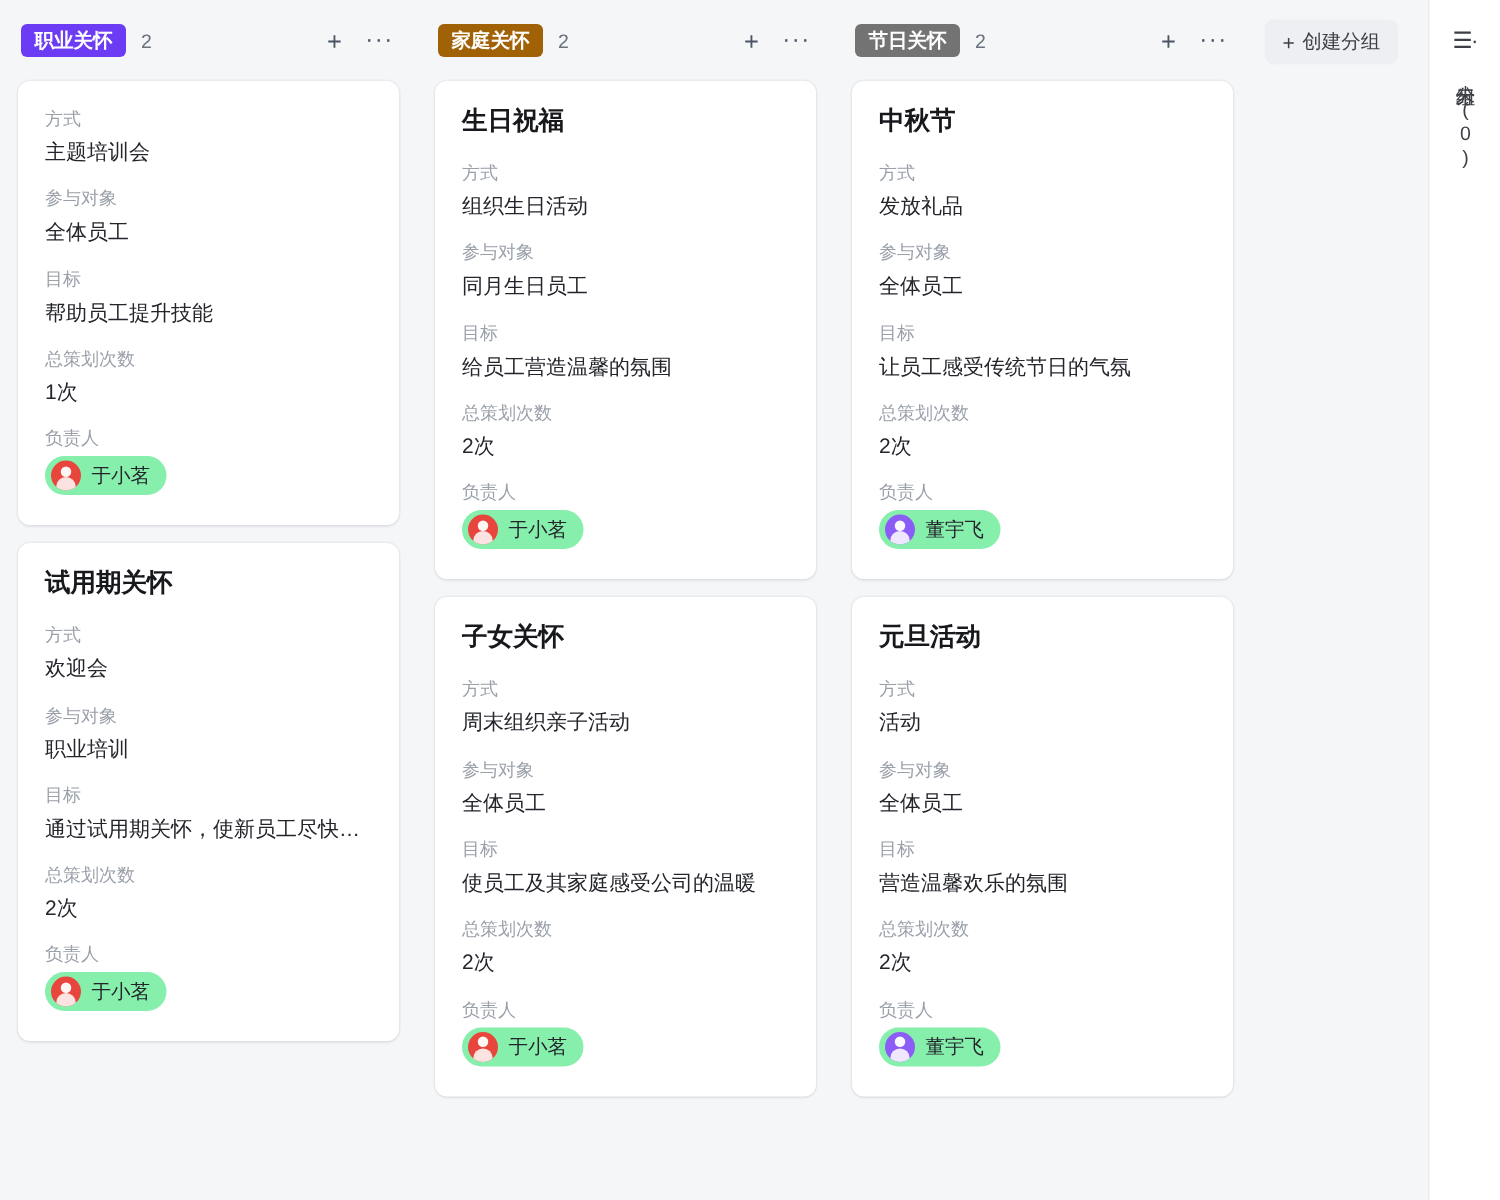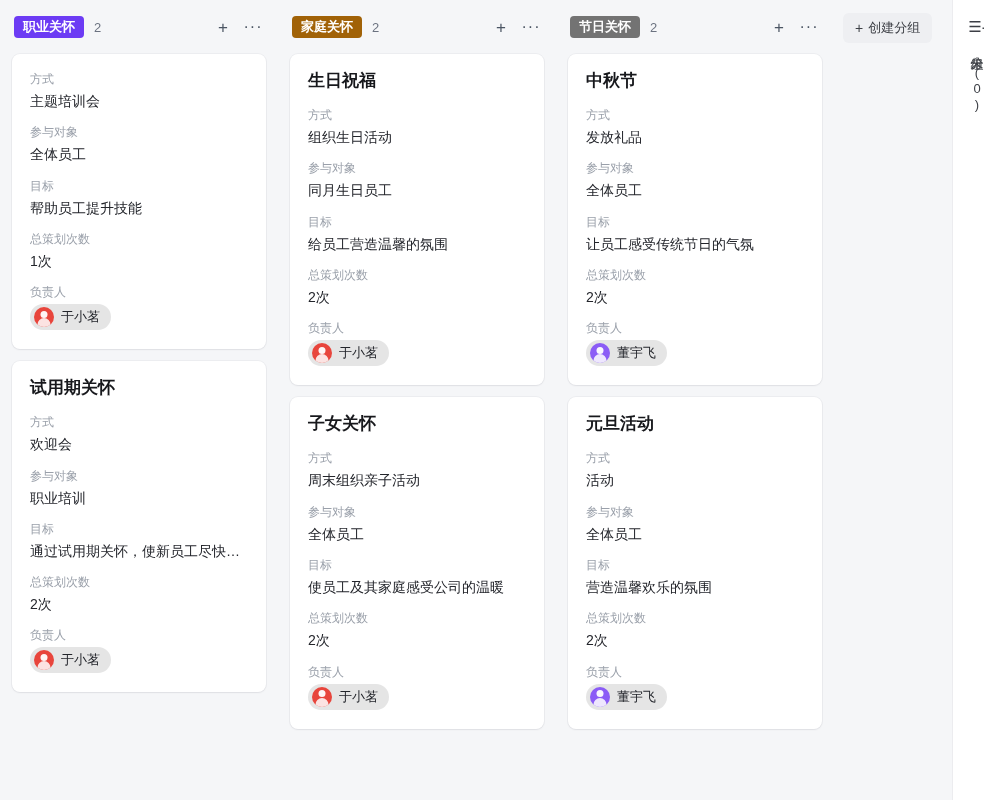--- a/index.html
+++ b/index.html
@@ -102,21 +102,21 @@
     color: #23252b;
     line-height: 1.45;
     white-space: nowrap;
     overflow: hidden;
     text-overflow: ellipsis;
   }
   .owner-row {
     display: inline-flex;
     align-items: center;
     gap: 7px;
-    background: #e5e5e5;
+    background: #86efac;
     border-radius: 14px;
     padding: 3px 11px 3px 4px;
   }
   .avatar {
     width: 20px; height: 20px;
     border-radius: 50%;
     display: inline-block;
     position: relative;
     overflow: hidden;
     flex: 0 0 20px;

